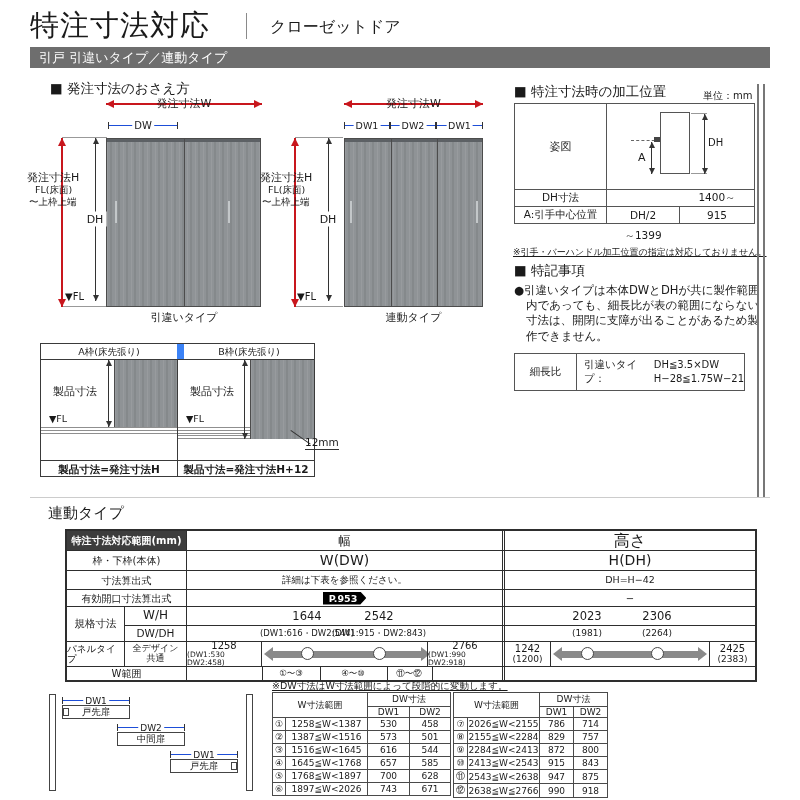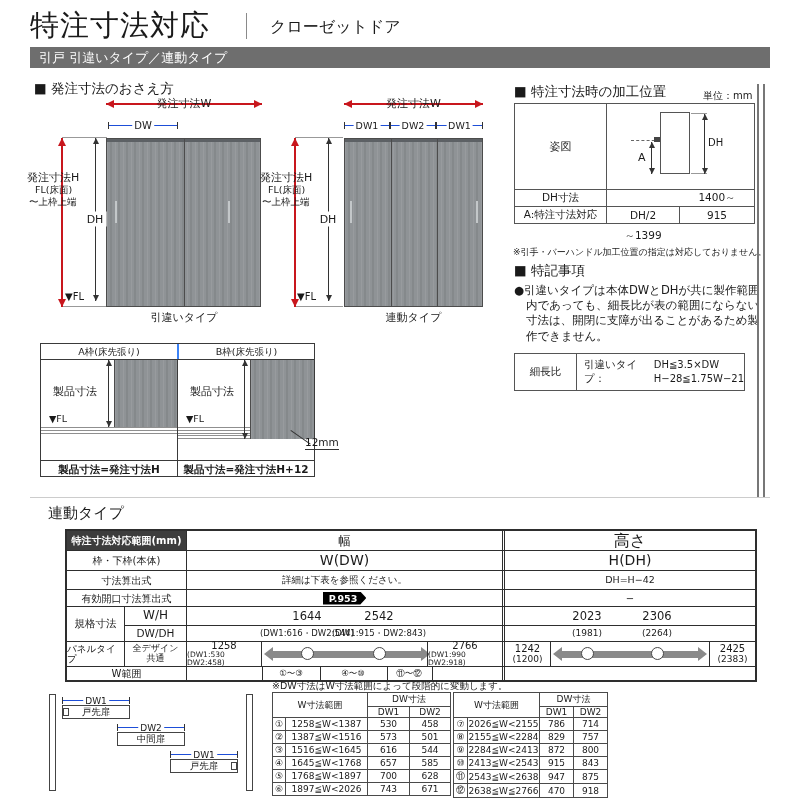--- a/index.html
+++ b/index.html
@@ -1,21 +1,21 @@
 <!DOCTYPE html>
 <html><head>
 <meta charset="utf-8">
 <style>
   html,body{margin:0;padding:0;background:#fff;}
   .page{position:relative;width:800px;height:800px;background:#fff;overflow:hidden;
         font-family:"DejaVu Sans","Liberation Sans",sans-serif;color:#1a1a1a;}
   .abs{position:absolute;}
   .b{font-weight:normal;}
   .ctr{text-align:center;}
-  .nw{white-space:nowrap;}
+  .nw{white-space:nowrap;text-decoration:underline;}
 
   
   .arrh{position:absolute;height:2px;background:#c8161d;}
   .arrh:before,.arrh:after{content:"";position:absolute;top:50%;margin-top:-4px;
     border-top:4px solid transparent;border-bottom:4px solid transparent;}
   .arrh:before{left:0;border-right:8px solid #c8161d;}
   .arrh:after{right:0;border-left:8px solid #c8161d;}
   .arrv{position:absolute;width:2px;background:#c8161d;}
   .arrv:before,.arrv:after{content:"";position:absolute;left:50%;margin-left:-4px;
     border-left:4px solid transparent;border-right:4px solid transparent;}
@@ -106,21 +106,21 @@
 </head>
 <body>
 
 <div class="page">
 
   <div class="abs b" style="left:30px;top:6px;font-size:29px;letter-spacing:1px;">特注寸法対応</div>
   <div class="abs" style="left:246px;top:13px;width:1px;height:26px;background:#8a8a8a;"></div>
   <div class="abs" style="left:270px;top:17px;font-size:16px;">クローゼットドア</div>
   <div class="abs b" style="left:30px;top:47px;width:740px;height:21px;background:#6e6e6e;color:#fff;font-size:13px;line-height:21px;padding-left:9px;box-sizing:border-box;">引戸 引違いタイプ／連動タイプ</div>
 
-  <div class="abs b" style="left:34px;top:80px;font-size:13.5px;">■ 発注寸法のおさえ方</div>
+  <div class="abs b" style="left:50px;top:80px;font-size:13.5px;">■ 発注寸法のおさえ方</div>
 
   <div>
     <div class="arrh" style="left:106px;top:103px;width:156px;"></div>
     <div class="abs b ctr" style="left:106px;top:96px;width:156px;font-size:11px;">発注寸法W</div>
     <div class="diml" style="left:108px;top:125px;width:70px;">
       <span class="dimlabel">DW</span>
     </div>
     <div class="thin" style="left:62px;top:137px;width:45px;height:1px;"></div>
     <div class="thin" style="left:62px;top:306px;width:45px;height:1px;"></div>
     <div class="door" style="left:106px;top:138px;width:155px;height:169px;">
@@ -187,21 +187,21 @@
         <div class="dimv" style="left:44px;top:38px;height:32px;"></div>
         <div class="abs b" style="left:31px;top:47px;font-size:11px;">A</div>
       </div>
     </div>
     <div class="mrow" style="height:16px;font-size:10.5px;">
       <div class="mcell" style="width:92px;">DH寸法</div>
       <div class="mcell" style="width:73px;margin-top:46px;">～1399</div>
       <div class="mcell" style="flex:1;">1400～</div>
     </div>
     <div class="mrow" style="height:16px;font-size:10.5px;">
-      <div class="mcell b" style="width:92px;font-weight:normal;">A:特注寸法対応</div>
+      <div class="mcell b" style="width:92px;font-weight:normal;">A:引手中心位置</div>
       <div class="mcell" style="width:73px;">DH/2</div>
       <div class="mcell" style="flex:1;">915</div>
     </div>
   </div>
   <div class="abs nw" style="left:513px;top:246px;font-size:9px;">※引手・バーハンドル加工位置の指定は対応しておりません。</div>
 
   <div class="abs b" style="left:514px;top:262px;font-size:13.5px;">■ 特記事項</div>
   <div class="abs" style="left:514px;top:283px;width:252px;font-size:11.5px;line-height:1.32;padding-left:12px;text-indent:-12px;box-sizing:border-box;">●引違いタイプは本体DWとDHが共に製作範囲内であっても、細長比が表の範囲にならない寸法は、開閉に支障が出ることがあるため製作できません。</div>
 
   <div class="stable">
@@ -214,21 +214,21 @@
       </span>
     </div>
   </div>
 
   <div class="abs" style="left:757px;top:84px;width:1.5px;height:413px;background:#777;"></div>
   <div class="abs" style="left:763px;top:84px;width:1.5px;height:413px;background:#777;"></div>
   <div class="abs" style="left:30px;top:497px;width:740px;height:1px;background:#ccc;"></div>
 
   <div class="frames">
     <div style="display:flex;height:15px;border-bottom:1px solid #3a3a3a;font-size:9.5px;">
-      <div class="ctr" style="width:136px;border-right:2px solid #3b82f6;line-height:15px;">A枠(床先張り)</div>
+      <div class="ctr" style="width:136px;border-right:7px solid #3b82f6;line-height:15px;">A枠(床先張り)</div>
       <div class="ctr" style="flex:1;line-height:15px;">B枠(床先張り)</div>
     </div>
     <div style="position:relative;height:100px;">
       <div class="hatch" style="left:0;top:67px;width:273px;height:8px;"></div>
       <div class="hatch" style="left:137px;top:75px;width:136px;height:6px;"></div>
       <div class="abs" style="left:136px;top:0;width:1px;height:100px;background:#3a3a3a;"></div>
 
       <div class="dimv" style="left:67px;top:0;height:67px;"></div>
       <div class="tex" style="left:73px;top:0;width:63px;height:67px;"></div>
       <div class="abs" style="left:12px;top:24px;font-size:11px;">製品寸法</div>
@@ -461,19 +461,19 @@
         </tr>
       <tr>
           <td>⑪</td>
           <td>2543≦W&lt;2638</td>
           <td>947</td>
           <td>875</td>
         </tr>
       <tr>
           <td>⑫</td>
           <td>2638≦W≦2766</td>
-          <td>470</td>
+          <td>990</td>
           <td>918</td>
         </tr>
     </tbody>
   </table>
 
 </div>
 
 </body></html>

